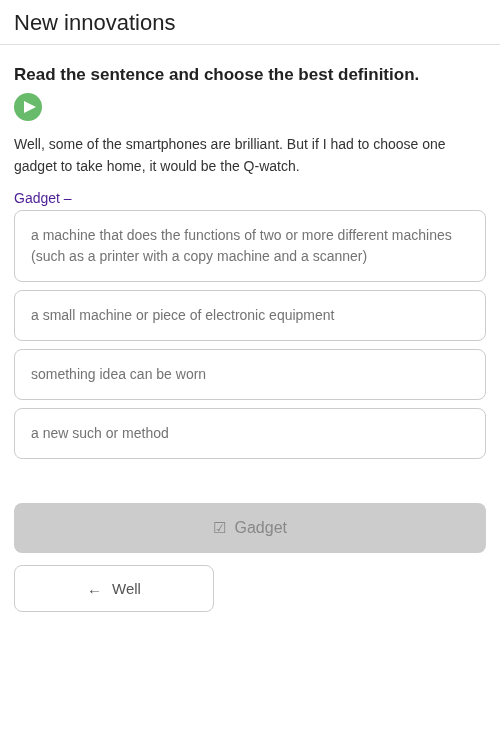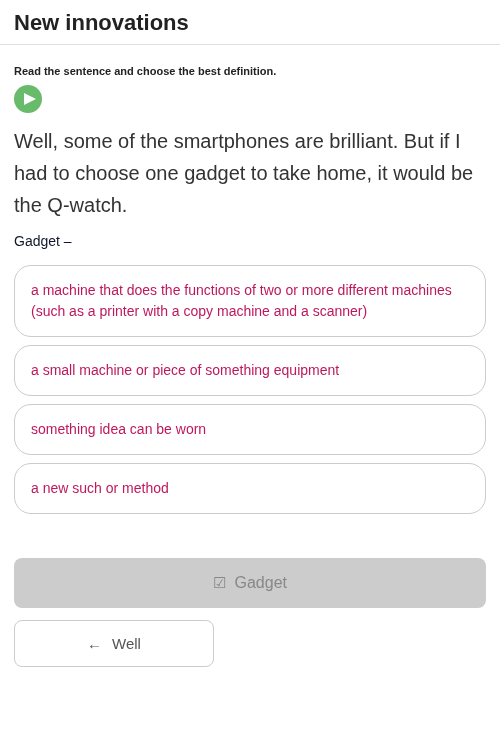--- a/index.html
+++ b/index.html
@@ -28,73 +28,73 @@
       padding: 10px 14px 8px 14px;
       background-color: #ffffff;
       border-bottom: 1px solid #e0e0e0;
       display: flex;
       align-items: center;
       justify-content: space-between;
     }
 
     .header-title {
       font-size: 22px;
-      font-weight: bold;
+      font-weight: normal;
       color: #222222;
     }
 
     .content-area {
       padding: 20px 14px 14px 14px;
     }
 
     .instruction {
-      font-size: 11px;
+      font-size: 17px;
       font-weight: bold;
       color: #222222;
       margin-bottom: 8px;
     }
 
     .audio-icon {
       display: inline-flex;
       align-items: center;
       margin-bottom: 12px;
       cursor: pointer;
     }
 
     .audio-icon svg {
       width: 28px;
       height: 28px;
     }
 
     .passage-text {
-      font-size: 20px;
+      font-size: 14px;
       color: #333333;
       line-height: 1.6;
       margin-bottom: 12px;
     }
 
     .word-label {
       font-size: 14px;
-      color: #0f172a;
-      margin-bottom: 16px;
+      color: #4c1d95;
+      margin-bottom: 4px;
     }
 
     .options-container {
       display: flex;
       flex-direction: column;
       gap: 8px;
       margin-bottom: 30px;
     }
 
     .option-item {
       border: 1px solid #cccccc;
-      border-radius: 17px;
+      border-radius: 8px;
       padding: 14px 16px;
       font-size: 14px;
-      color: #be185d;
+      color: #737373;
       background-color: #ffffff;
       cursor: pointer;
       line-height: 1.5;
       transition: background-color 0.15s;
     }
 
     .buttons-area {
       padding: 0 14px 20px 14px;
       display: flex;
       flex-direction: column;
@@ -160,21 +160,21 @@
     </div>
 
     <p class="passage-text">Well, some of the smartphones are brilliant. But if I had to choose one gadget to take home, it would be the Q-watch.</p>
 
     <p class="word-label">Gadget –</p>
 
     <div class="options-container">
 
       <div class="option-item">a machine that does the functions of two or more different machines (such as a printer with a copy machine and a scanner)</div>
 
-      <div class="option-item">a small machine or piece of something equipment</div>
+      <div class="option-item">a small machine or piece of electronic equipment</div>
 
       <div class="option-item">something idea can be worn</div>
 
       <div class="option-item">a new such or method</div>
 
     </div>
 
   </div>
 
   <div class="buttons-area">

